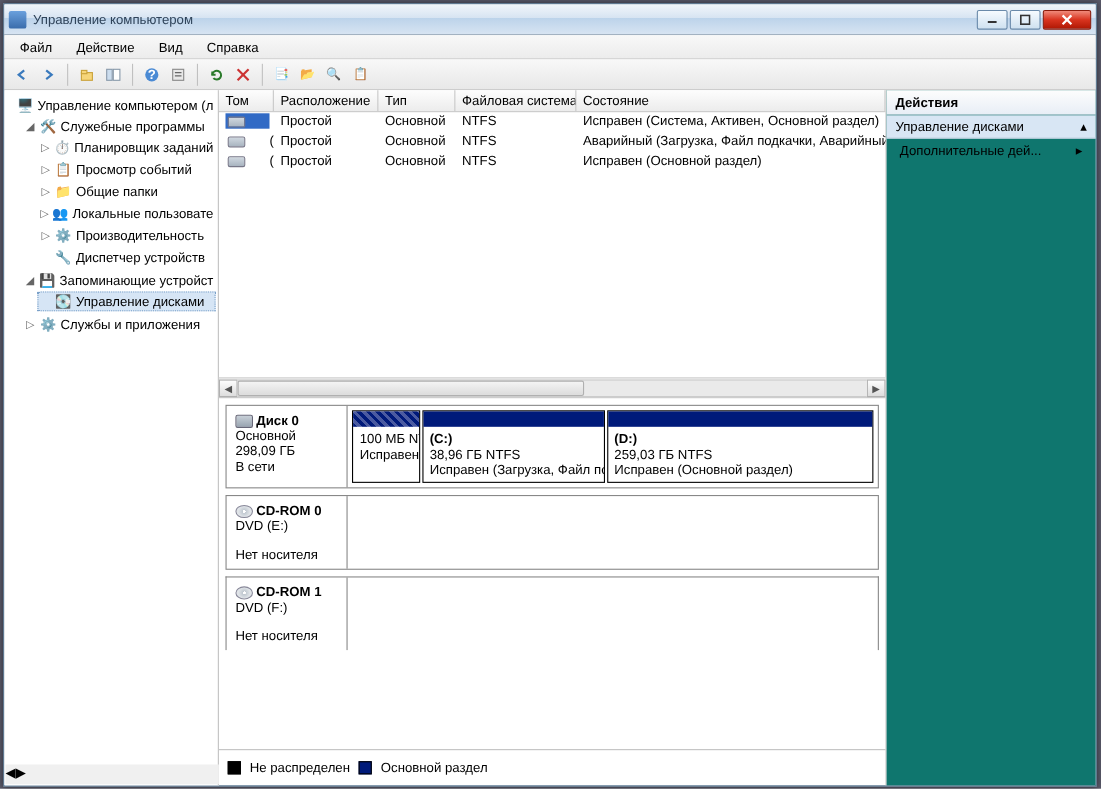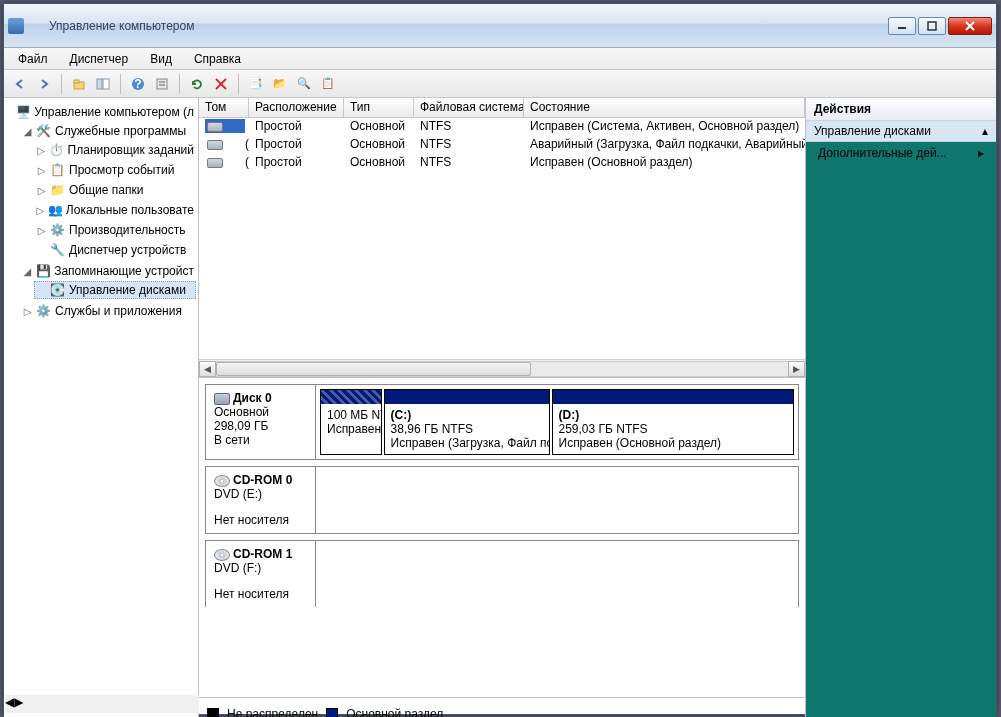--- a/index.html
+++ b/index.html
@@ -1,18 +1,18 @@
 <!DOCTYPE html>
 <html><head>
 <meta charset="utf-8">
 <style>
 * { box-sizing: border-box; margin: 0; padding: 0; font-family: "Segoe UI", Tahoma, sans-serif; font-size: 12px; }
 body { background: #5a5a6a; width: 1001px; height: 717px; overflow: hidden; }
 .window { position: absolute; left: 3px; top: 3px; width: 994px; height: 712px; background: #fff; border: 1px solid #365a7a; box-shadow: 0 0 6px rgba(0,0,0,.5); }
-.titlebar { height: 44px; background: linear-gradient(#f2f6fb,#d7e4f2 45%,#bcd3ea 46%,#d7e4f2); display: flex; align-items: center; padding: 0 4px; border-bottom: 1px solid #9ab; gap: 19px; }
+.titlebar { height: 28px; background: linear-gradient(#f2f6fb,#d7e4f2 45%,#bcd3ea 46%,#d7e4f2); display: flex; align-items: center; padding: 0 4px; border-bottom: 1px solid #9ab; }
 .titlebar .app-icon { width: 16px; height: 16px; margin-right: 6px; display:inline-block; background: linear-gradient(#6aa0dd,#3a6cab); border-radius:2px; }
 .titlebar .title { flex: 1; color: #30445a; font-size: 12px; }
 .winbtns { display:flex; gap:2px; }
 .winbtn { width:28px; height:18px; border:1px solid #6a8aaa; border-radius:2px; background:linear-gradient(#f6fbff,#cfe1f0); display:flex; align-items:center; justify-content:center; }
 .winbtn.close { width:44px; background:linear-gradient(#f08a7a,#d9341f 50%,#b01804); border-color:#8a1a0a; color:#fff; font-weight:bold; }
 .menubar { height:22px; background:linear-gradient(#f8f8f8,#ececec); border-bottom:1px solid #c8c8c8; display:flex; align-items:center; padding:0 6px; gap:6px; }
 .menubar span { padding:2px 8px; cursor:default; }
 .toolbar { height:28px; background:linear-gradient(#f8f8f8,#e8e8e8); border-bottom:1px solid #c8c8c8; display:flex; align-items:center; padding:0 6px; gap:4px; }
 .tbtn { width:20px; height:20px; display:flex; align-items:center; justify-content:center; border:1px solid transparent; border-radius:2px; cursor:default; font-size:11px; }
 .tsep { width:1px; height:20px; background:#c0c0c0; margin:0 3px; }
@@ -84,21 +84,21 @@
           <svg width="10" height="10">
             <line x1="1" y1="1" x2="9" y2="9" stroke="#fff" stroke-width="2"></line>
             <line x1="9" y1="1" x2="1" y2="9" stroke="#fff" stroke-width="2"></line>
           </svg>
         </div>
     </div>
   </div>
 
   <div class="menubar">
     <span>Файл</span>
-    <span>Диспетчер</span>
+    <span>Действие</span>
     <span>Вид</span>
     <span>Справка</span>
   </div>
 
   <div class="toolbar">
     <div class="tbtn">
         <svg width="14" height="14">
           <path d="M9 3 L4 7 L9 11" fill="none" stroke="#3a7abd" stroke-width="2"></path>
         </svg>
       </div>

